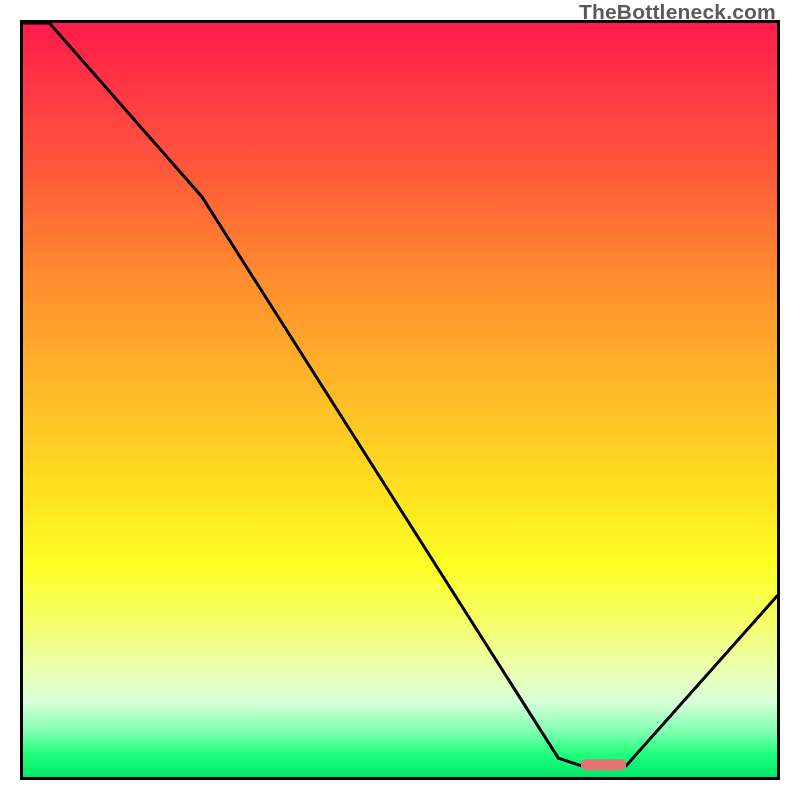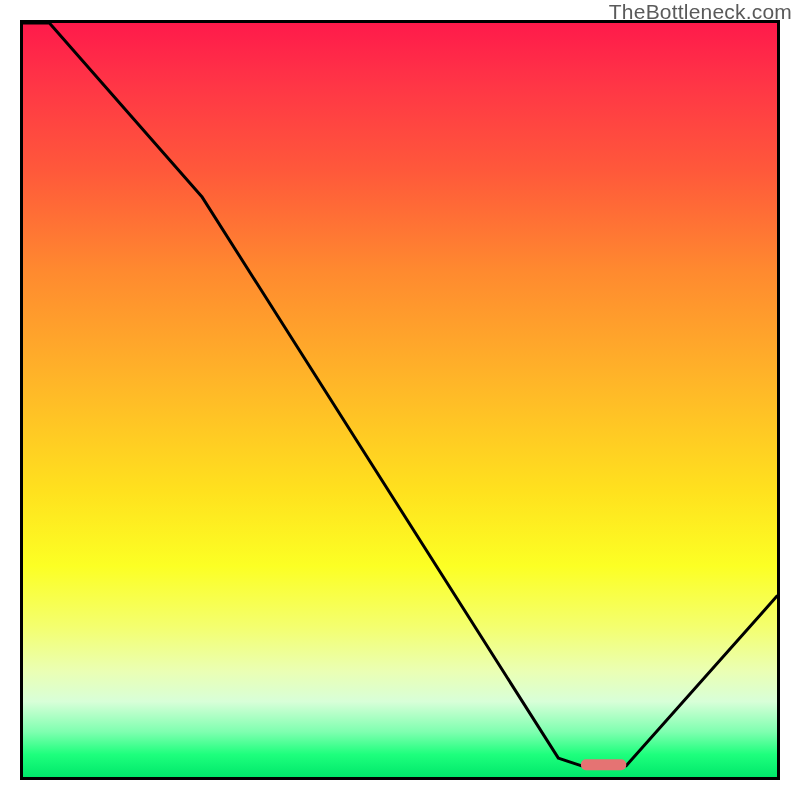--- a/index.html
+++ b/index.html
@@ -47,23 +47,23 @@
   }
   .curve-svg {
     position: absolute;
     inset: 0;
     width: 100%;
     height: 100%;
   }
   .watermark {
     position: absolute;
     top: 0px;
-    right: 8px;
+    right: 24px;
     font-size: 21px;
-    font-weight: 400;
+    font-weight: 700;
     color: #5a5a5a;
     letter-spacing: 0.2px;
   }
 </style>
 </head>
 <body>
 
 <div class="chart-wrap">
   <div class="watermark">TheBottleneck.com</div>
 

